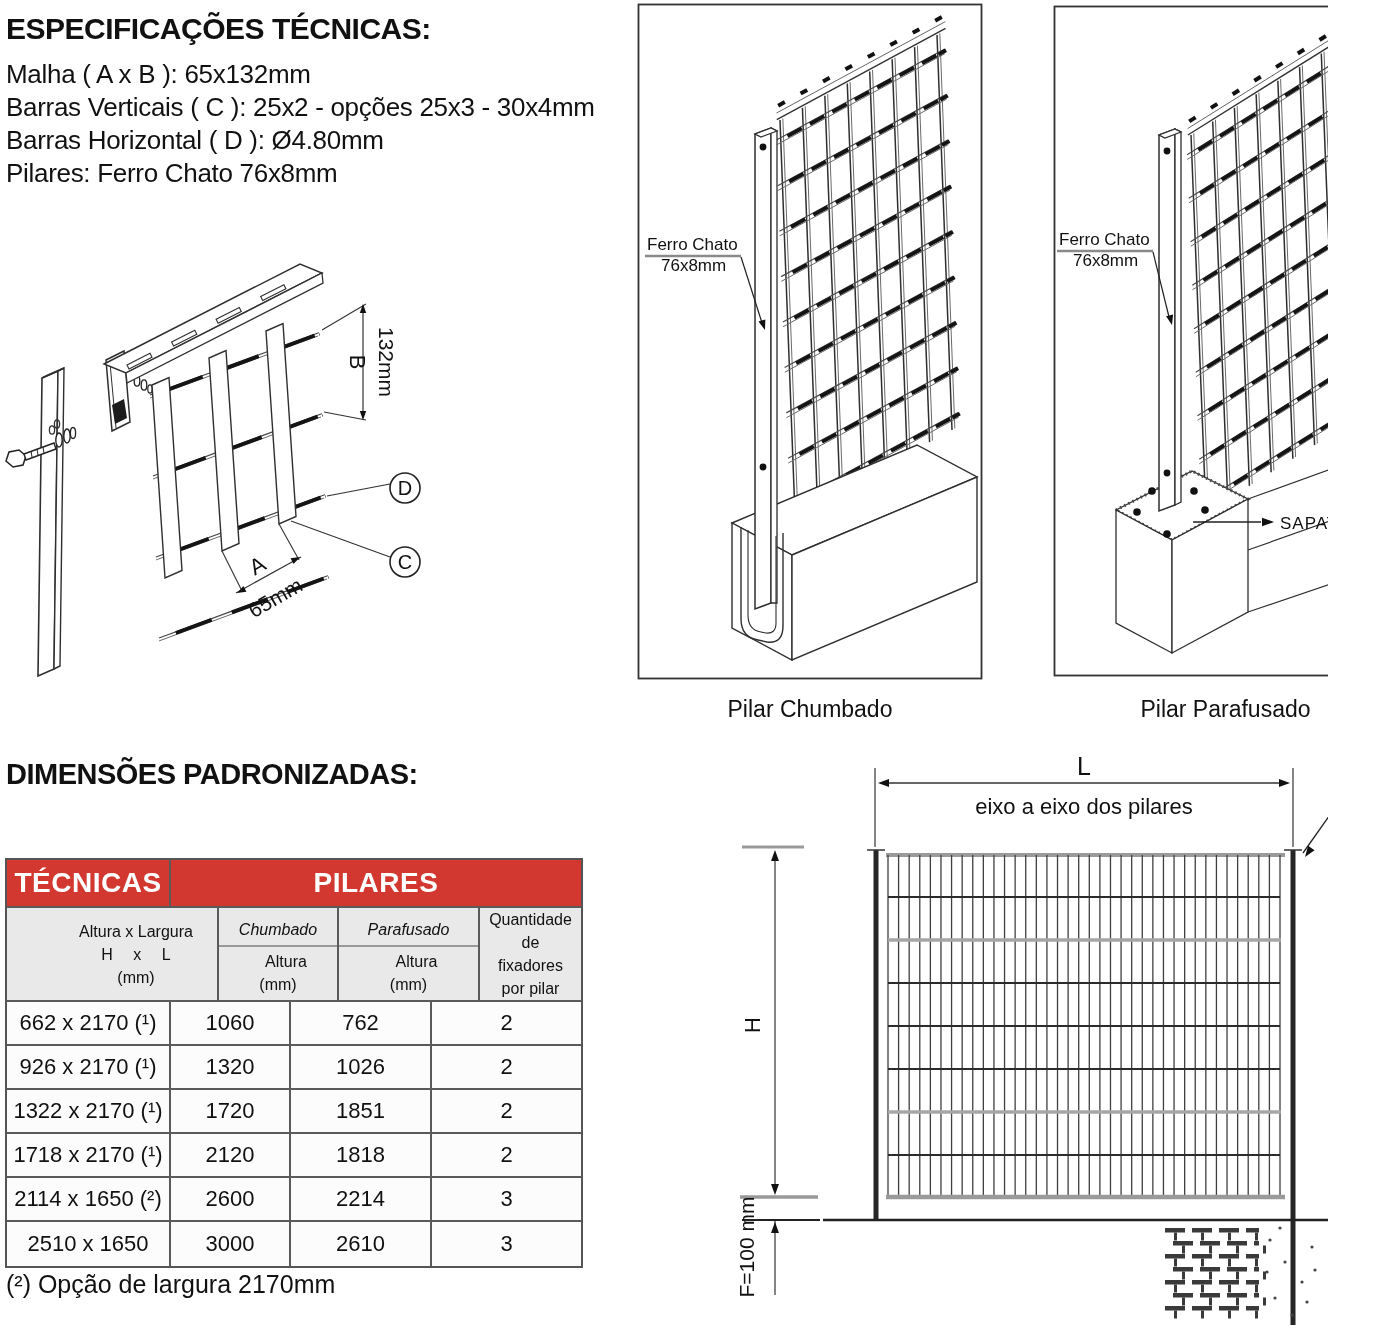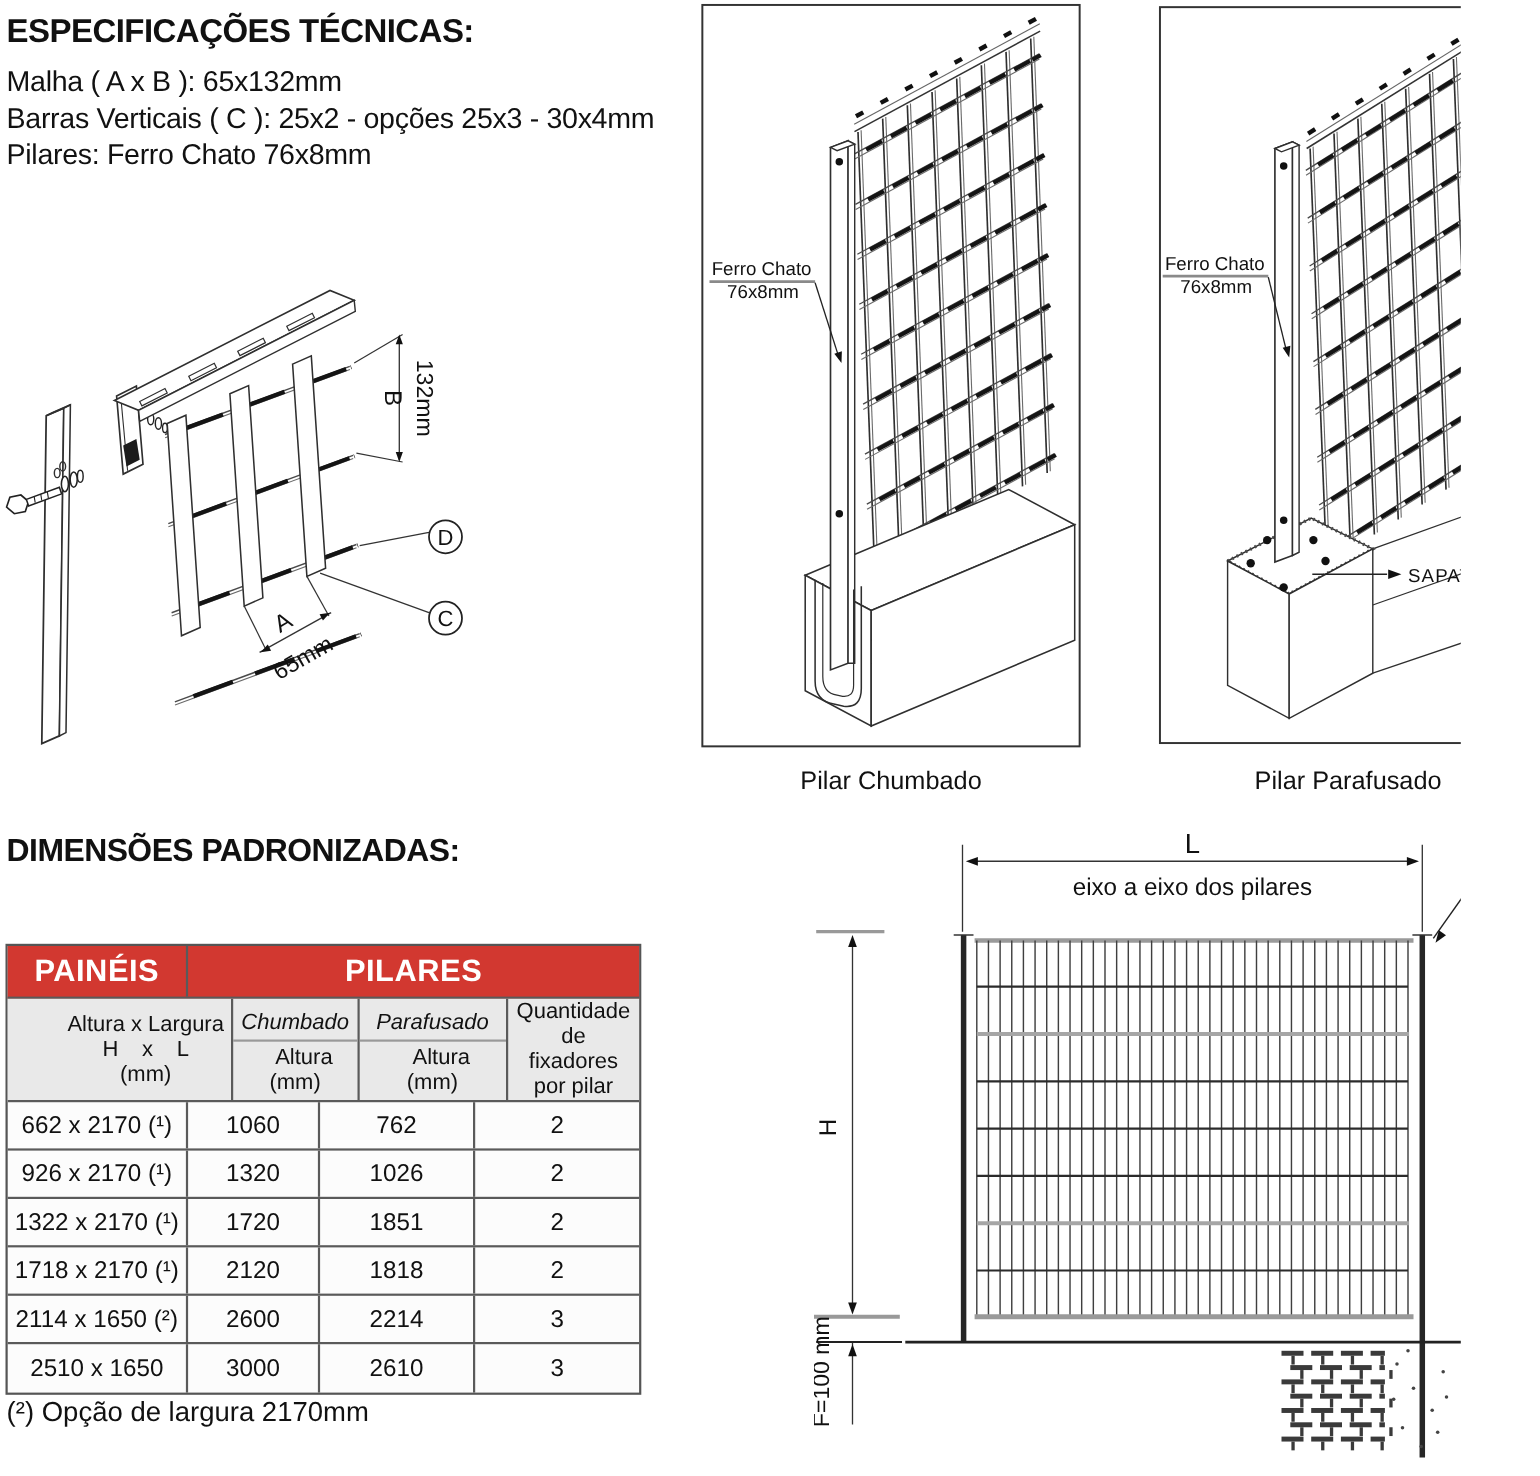--- a/index.html
+++ b/index.html
@@ -14,21 +14,21 @@
   
   .dtable{border:2px solid #555;width:578px;background:#fcfcfc;box-sizing:border-box;}
   .trow{display:flex;border-bottom:2px solid #5a5a5a;box-sizing:border-box;}
   .trow.last{border-bottom:none;}
   .cell{border-right:2px solid #5a5a5a;box-sizing:border-box;display:flex;flex-direction:column;
         align-items:center;justify-content:center;text-align:center;}
   .cell.endc{border-right:none;}
   .c1{width:164px;} .c2{width:120px;} .c3{width:141px;} .c4{flex:1;}
   .hdr{height:48px;background:#d23830;}
   .hdr .cell{color:#fff;font-weight:bold;font-size:28px;letter-spacing:0.5px;justify-content:center;}
-  .sub{height:94px;background:#e9e9e9;font-size:20px;line-height:23px;padding-left:48px;}
+  .sub{height:94px;background:#e9e9e9;font-size:16px;line-height:23px;padding-left:48px;}
   .splitTop{width:100%;border-bottom:2px solid #999;padding:6px 0 4px 0;box-sizing:border-box;font-style:italic;}
   .splitBot{padding-top:3px;margin-left:16px;}
   .hxl{word-spacing:16px;}
   .qtyw{padding:0 8px;}
   .drow{height:44px;font-size:22px;}
   .drow .cell{justify-content:center;}
   .footnote{font-size:25px;line-height:32px;}
   
   .caption{font-weight:normal;font-size:23px;text-align:center;}
   
@@ -39,20 +39,21 @@
 </style>
 </head>
 <body>
 
 <div class="canvas">
 
   <div class="abs" style="left:6px;top:12px;width:640px;">
     <p class="specs-title">ESPECIFICAÇÕES TÉCNICAS:</p>
     <p class="spec-line">Malha ( A x B ): 65x132mm</p>
     <p class="spec-line">Barras Verticais ( C ): 25x2 - opções 25x3 - 30x4mm</p>
+    <p class="spec-line">Barras Horizontal ( D ): Ø4.80mm</p>
     <p class="spec-line">Pilares: Ferro Chato 76x8mm</p>
   </div>
 
   <svg id="iso" class="abs" style="left:0;top:240px;" width="480" height="480" viewBox="0 0 480 480">
     <g id="isowires">
         <line x1="150" y1="155" x2="318" y2="93" stroke="#4a4a4a" stroke-width="1.3"></line>
         <line x1="150.108" y1="157.916" x2="318.108" y2="95.916" stroke="#6a6a6a" stroke-width="1"></line>
         <line x1="166.845" y1="150.01500000000001" x2="202.68499999999997" y2="136.78833333333333" stroke="#141414" stroke-width="3.8"></line>
         <line x1="222.845" y1="129.34833333333333" x2="258.685" y2="116.12166666666667" stroke="#141414" stroke-width="3.8"></line>
         <line x1="278.84499999999997" y1="108.68166666666667" x2="314.685" y2="95.45500000000001" stroke="#141414" stroke-width="3.8"></line>
@@ -446,21 +447,21 @@
     </g>
   <path d="M0 0 L-10 3.5999999999999996 L-10 -3.5999999999999996 Z" transform="translate(119 320) rotate(76)" fill="#111"></path>
       <path d="M0 0 L-12 4.32 L-12 -4.32 Z" transform="translate(221 517) rotate(0)" fill="#111"></path>
     </svg>
   <div class="abs caption" style="left:1053px;top:696px;width:345px;">Pilar Parafusado</div>
 
   <div class="abs sec-title" style="left:6px;top:758px;">DIMENSÕES PADRONIZADAS:</div>
 
   <div class="abs dtable" style="left:5px;top:858px;">
     <div class="trow hdr">
-      <div class="cell c1">PAINÉIS</div>
+      <div class="cell c1">TÉCNICAS</div>
       <div class="cell c4 endc">PILARES</div>
     </div>
     <div class="trow sub">
       <div class="cell c1">
         <div>Altura x Largura</div>
         <div class="hxl">H x L</div>
         <div>(mm)</div>
       </div>
       <div class="cell c2">
         <div class="splitTop">Chumbado</div>

